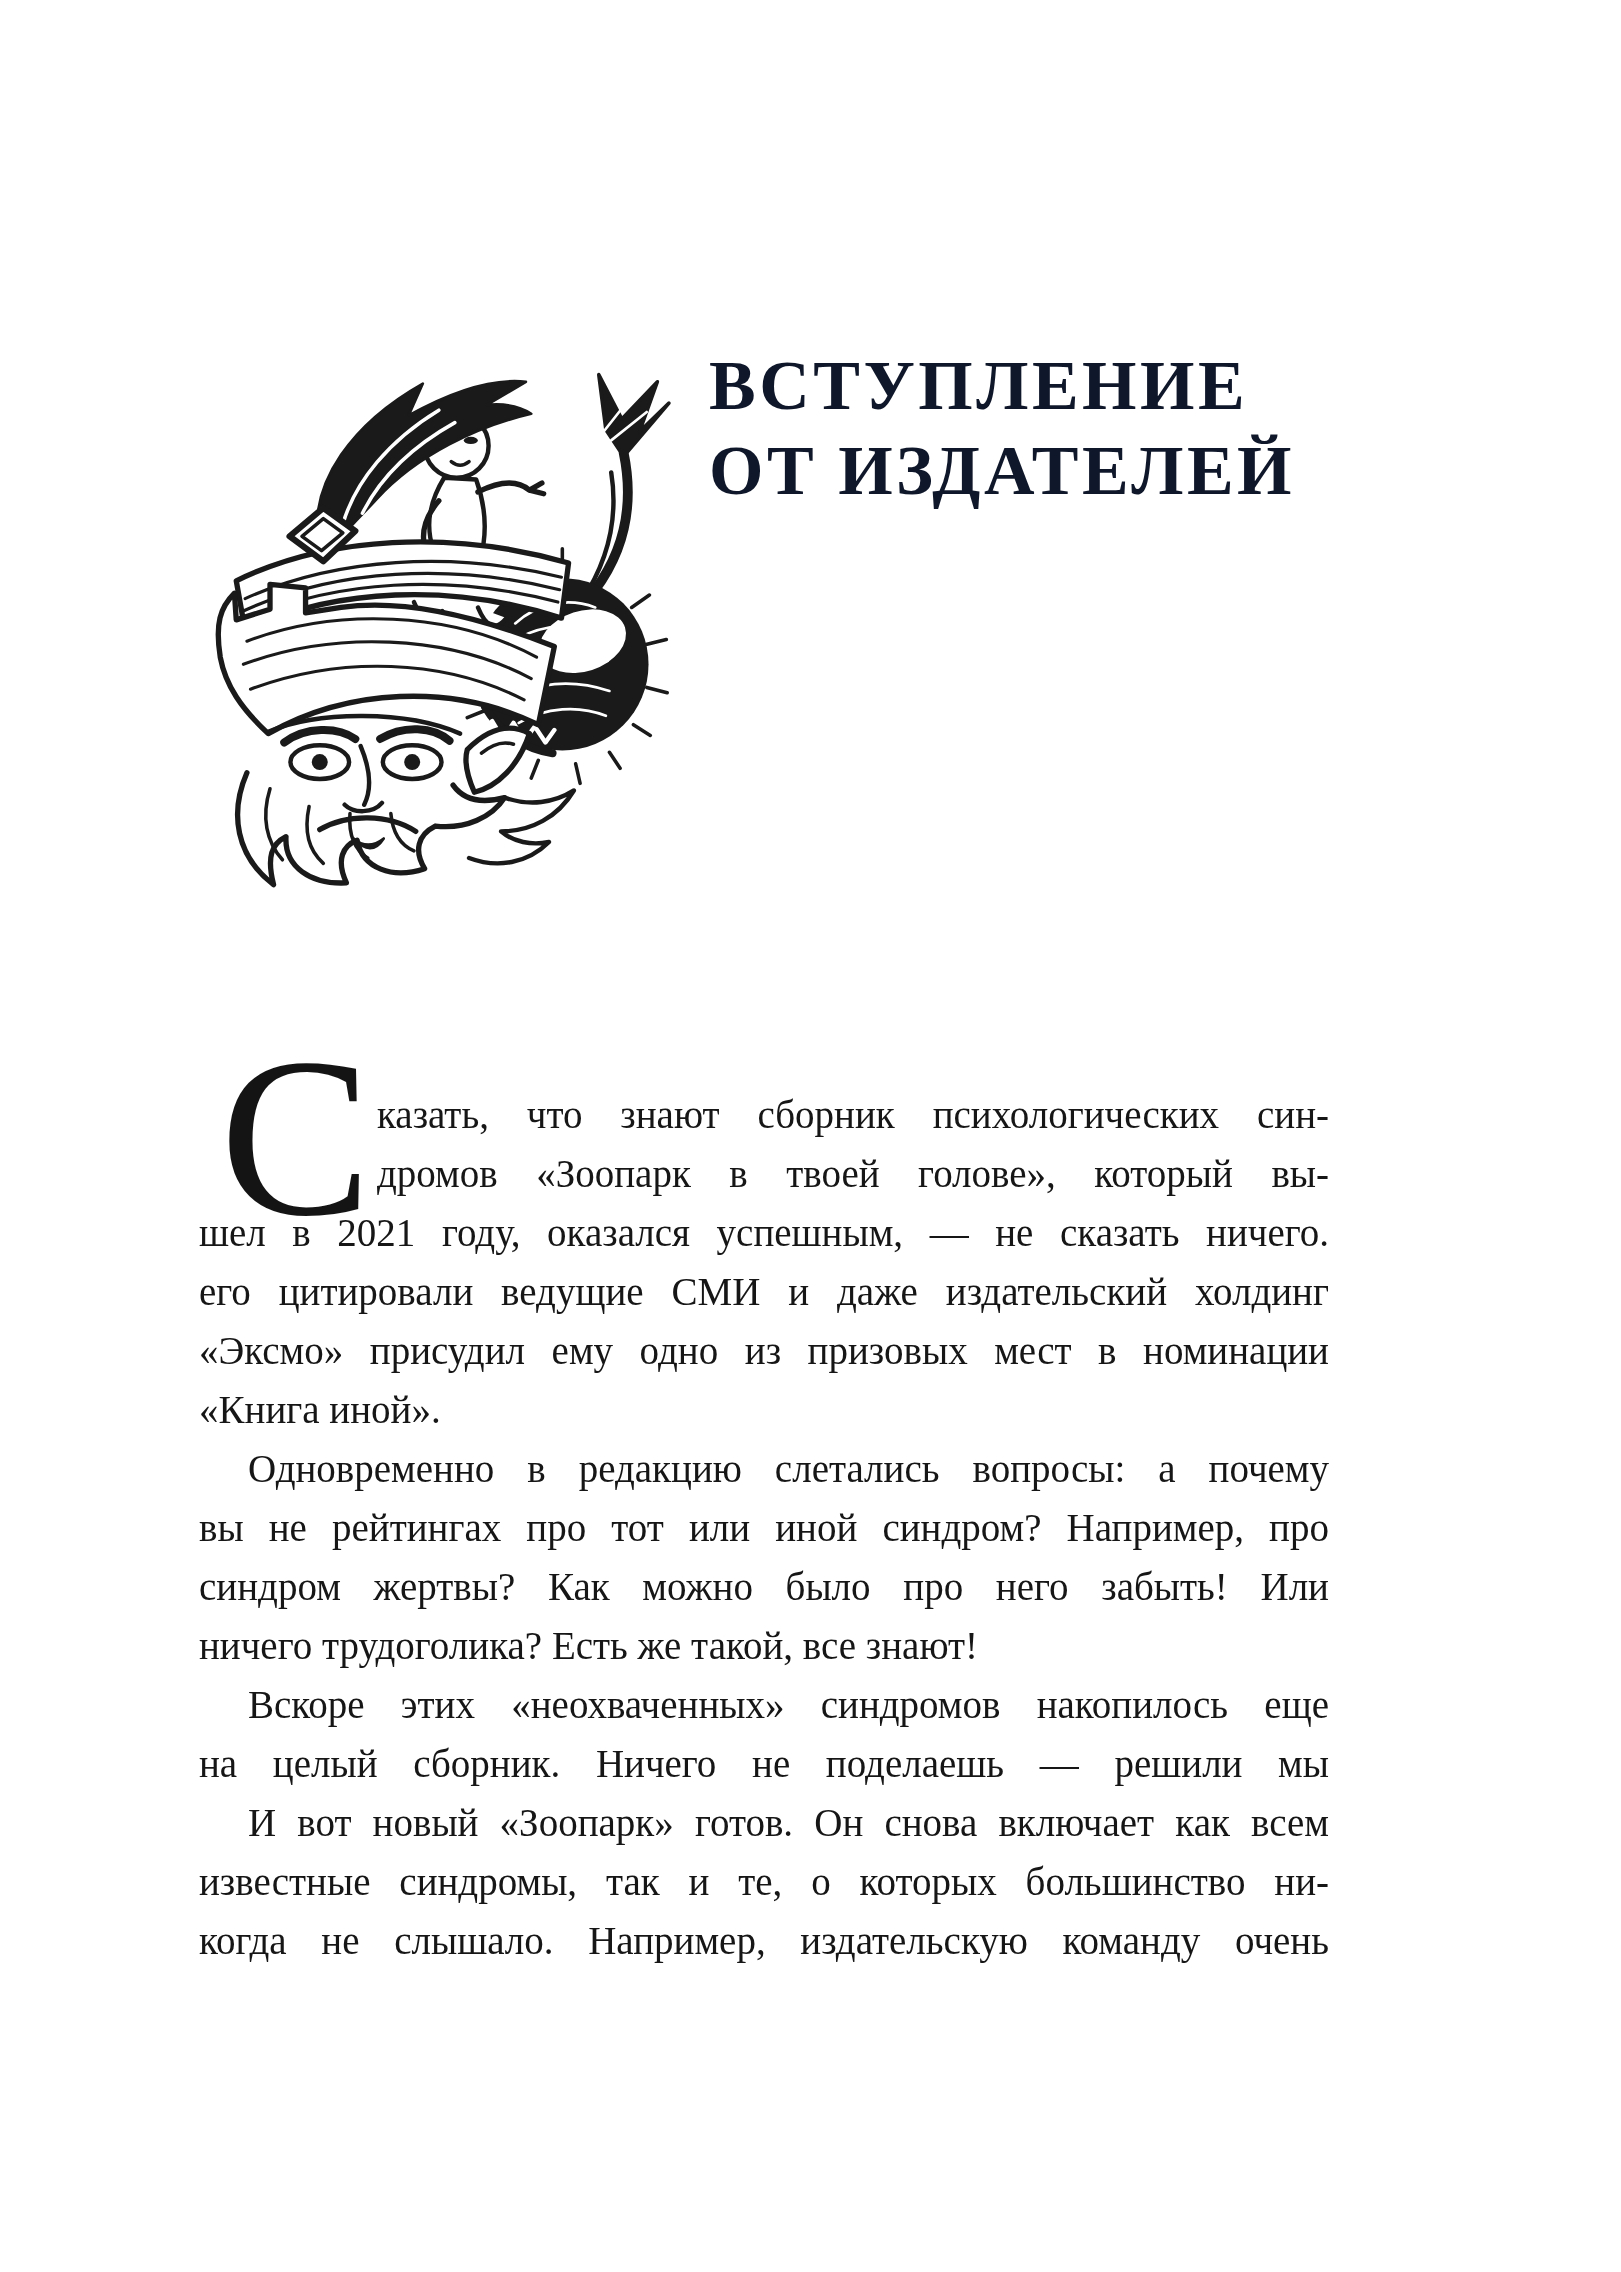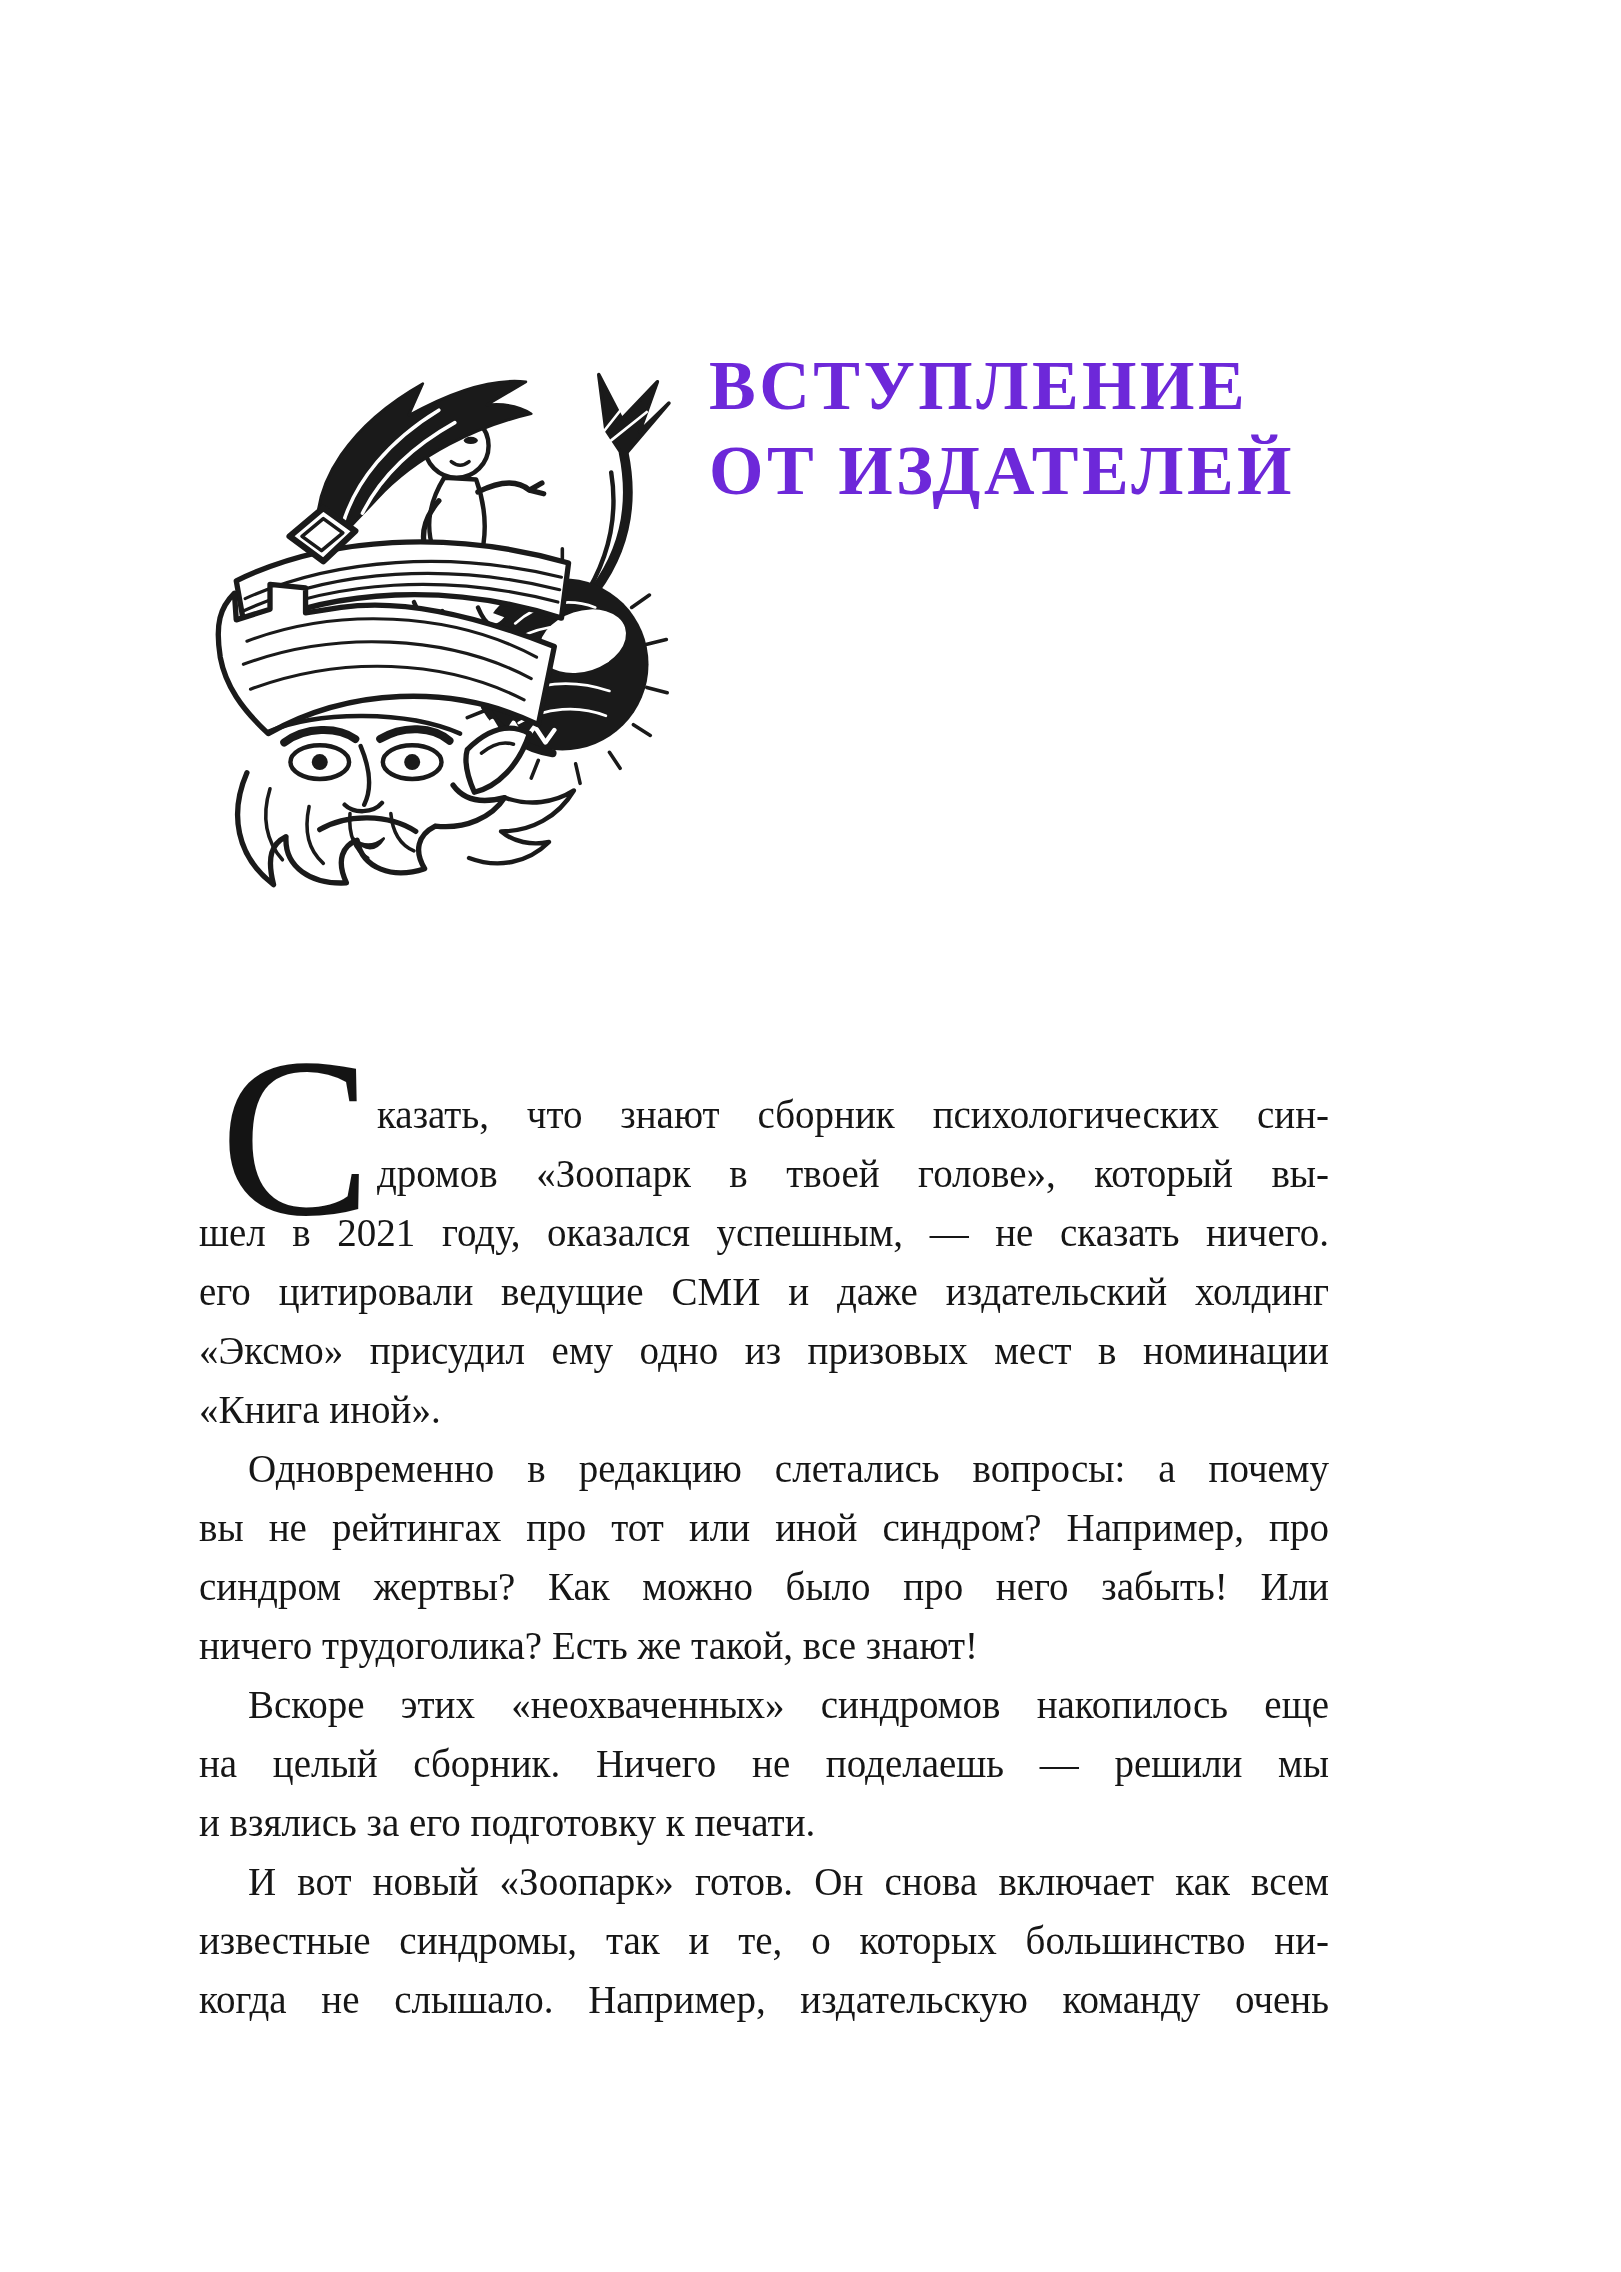--- a/index.html
+++ b/index.html
@@ -29,21 +29,21 @@
 
   
   .chapter-heading {
     position: absolute;
     left: 709px;
     top: 343px;
     font-weight: 700;
     font-size: 70px;
     line-height: 85px;
     letter-spacing: 3.5px;
-    color: #6d28d9;
+    color: #0f172a;
     white-space: nowrap;
   }
 
   
   .body-text {
     position: absolute;
     left: 199px;
     top: 1085px;
     width: 1130px;
     font-size: 39px;
@@ -174,21 +174,20 @@
     <div class="paragraph">
       <div class="line indent">Одновременно в редакцию слетались вопросы: а почему</div>
       <div class="line">вы не рейтингах про тот или иной синдром? Например, про</div>
       <div class="line">синдром жертвы? Как можно было про него забыть! Или</div>
       <div class="line end">ничего трудоголика? Есть же такой, все знают!</div>
     </div>
 
     <div class="paragraph">
       <div class="line indent">Вскоре этих «неохваченных» синдромов накопилось еще</div>
       <div class="line">на целый сборник. Ничего не поделаешь — решили мы</div>
-      <div class="line end">и взялись за его подготовку к печати.</div>
     </div>
 
     <div class="paragraph">
       <div class="line indent">И вот новый «Зоопарк» готов. Он снова включает как всем</div>
       <div class="line">известные синдромы, так и те, о которых большинство ни-</div>
       <div class="line">когда не слышало. Например, издательскую команду очень</div>
     </div>
 
   </div>
 </div>

